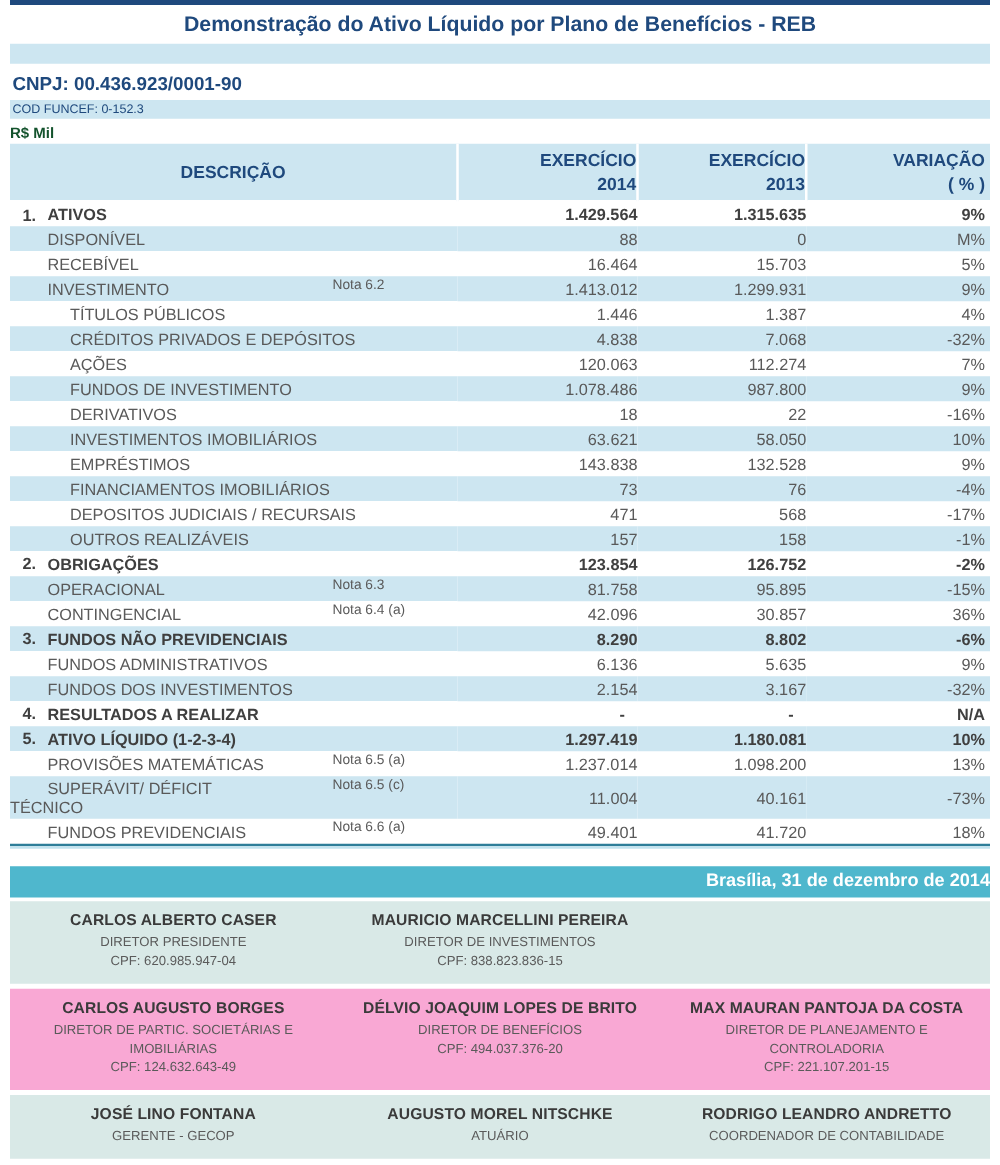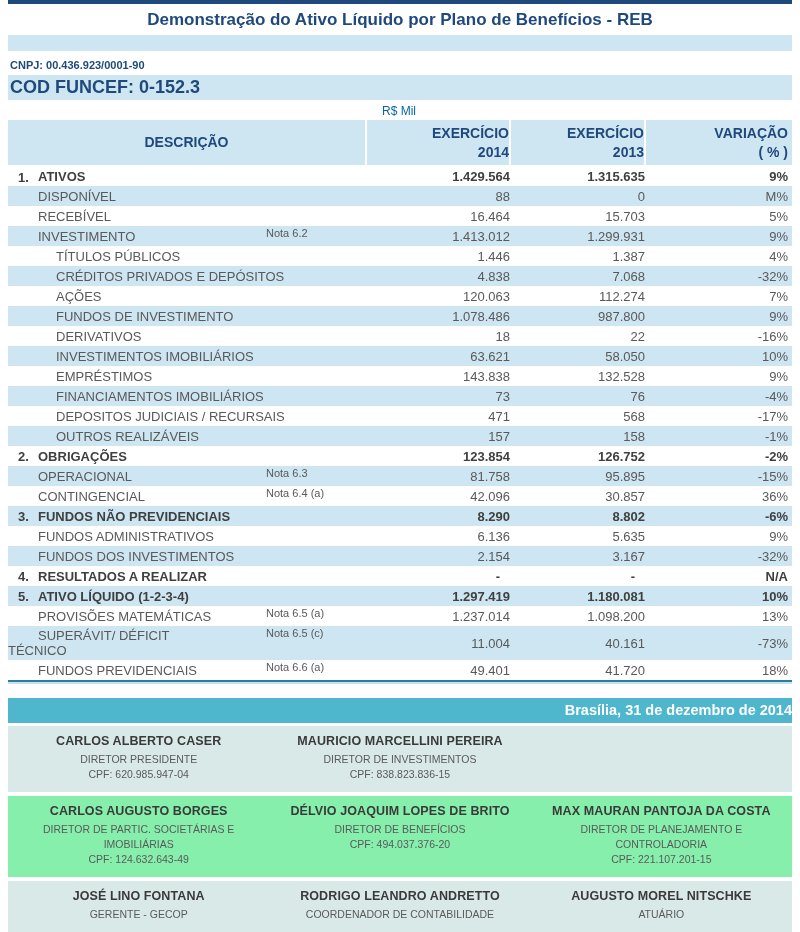--- a/index.html
+++ b/index.html
@@ -12,23 +12,23 @@
   }
   *{box-sizing:border-box;margin:0;padding:0;}
   html,body{width:800px;height:932px;overflow:hidden;background:#fff;
     font-family:"Liberation Sans","DejaVu Sans",sans-serif;color:var(--txt);}
   .page{padding:0 8px;width:800px;height:917px;}
 
   
   .top-rule{border-top:4px solid var(--navy);}
   .doc-title{color:var(--navy);font-weight:bold;font-size:17px;text-align:center;padding:6px 0 5px;}
   .blank-band{height:16px;background:var(--stripe);margin-bottom:6px;}
-  .cnpj-line{font-size:11px;font-weight:bold;color:var(--navy);padding:2px 0 4px 2px;}
-  .cod-band{font-size:18px;font-weight:bold;color:var(--navy);background:var(--stripe);padding:2px 0 2px 2px;margin-bottom:2px;}
-  .currency-note{font-size:12px;font-weight:normal;color:#0369a1;text-align:center;padding:2px 2px 2px 0;}
+  .cnpj-line{font-size:15px;font-weight:bold;color:var(--navy);padding:2px 0 4px 2px;}
+  .cod-band{font-size:10px;font-weight:normal;color:var(--navy);background:var(--stripe);padding:2px 0 2px 2px;margin-bottom:2px;}
+  .currency-note{font-size:12px;font-weight:bold;color:#14532d;text-align:left;padding:2px 2px 2px 0;}
 
   
   table.statement{width:100%;border-collapse:collapse;table-layout:fixed;font-size:13px;}
   table.statement col.c1{width:358px;}
   table.statement col.c2{width:144px;}
   table.statement col.c3{width:135px;}
   table.statement col.c4{width:147px;}
   thead th{background:var(--stripe);color:var(--navy);font-size:14px;font-weight:bold;
     height:46px;vertical-align:middle;white-space:pre-line;line-height:19px;}
   thead th.h-desc{text-align:center;}
@@ -50,21 +50,21 @@
   tr.wrap{height:34px;}
   tr.wrap td.c-desc .lab{display:inline-block;padding-left:0;text-indent:30px;max-width:205px;line-height:15px;vertical-align:middle;}
   .table-underline{border-top:2px solid #2E7E99;border-bottom:2px solid #C2E3EF;height:4px;}
 
   
   .sig-section{margin-top:14px;}
   .sig-banner{background:var(--teal);color:#fff;font-weight:bold;font-size:14.5px;text-align:right;
     height:25px;line-height:25px;margin-bottom:3px;}
   .sig-grid{display:flex;flex-direction:column;gap:4px;}
   .sig-row{display:grid;grid-template-columns:1fr 1fr 1fr;background:var(--sigbg);padding:8px 0 10px;}
-  .sig-row.alt{background:#86efac;}
+  .sig-row.alt{background:#f9a8d4;}
   .sig-card{padding:0 10px 0 10px;text-align:center;}
   .sig-name{font-size:12.5px;font-weight:bold;color:#3A3A3A;margin-bottom:4px;letter-spacing:.1px;}
   .sig-line{font-size:10.5px;color:#5A5A5A;line-height:15px;}
 </style>
 </head>
 <body>
 
 <div class="page">
 
   <div class="top-rule"></div>
@@ -342,25 +342,25 @@
             <div class="sig-line">DIRETOR DE PLANEJAMENTO E CONTROLADORIA</div>
             <div class="sig-line">CPF: 221.107.201-15</div>
           </div>
         </div>
         <div class="sig-row">
           <div class="sig-card">
             <div class="sig-name">JOSÉ LINO FONTANA</div>
             <div class="sig-line">GERENTE - GECOP</div>
           </div>
           <div class="sig-card">
+            <div class="sig-name">AUGUSTO MOREL NITSCHKE</div>
+            <div class="sig-line">ATUÁRIO</div>
+          </div>
+          <div class="sig-card">
             <div class="sig-name">RODRIGO LEANDRO ANDRETTO</div>
             <div class="sig-line">COORDENADOR DE CONTABILIDADE</div>
           </div>
-          <div class="sig-card">
-            <div class="sig-name">AUGUSTO MOREL NITSCHKE</div>
-            <div class="sig-line">ATUÁRIO</div>
-          </div>
         </div>
       </div>
 
   </div>
 
 </div>
 
 </body></html>

